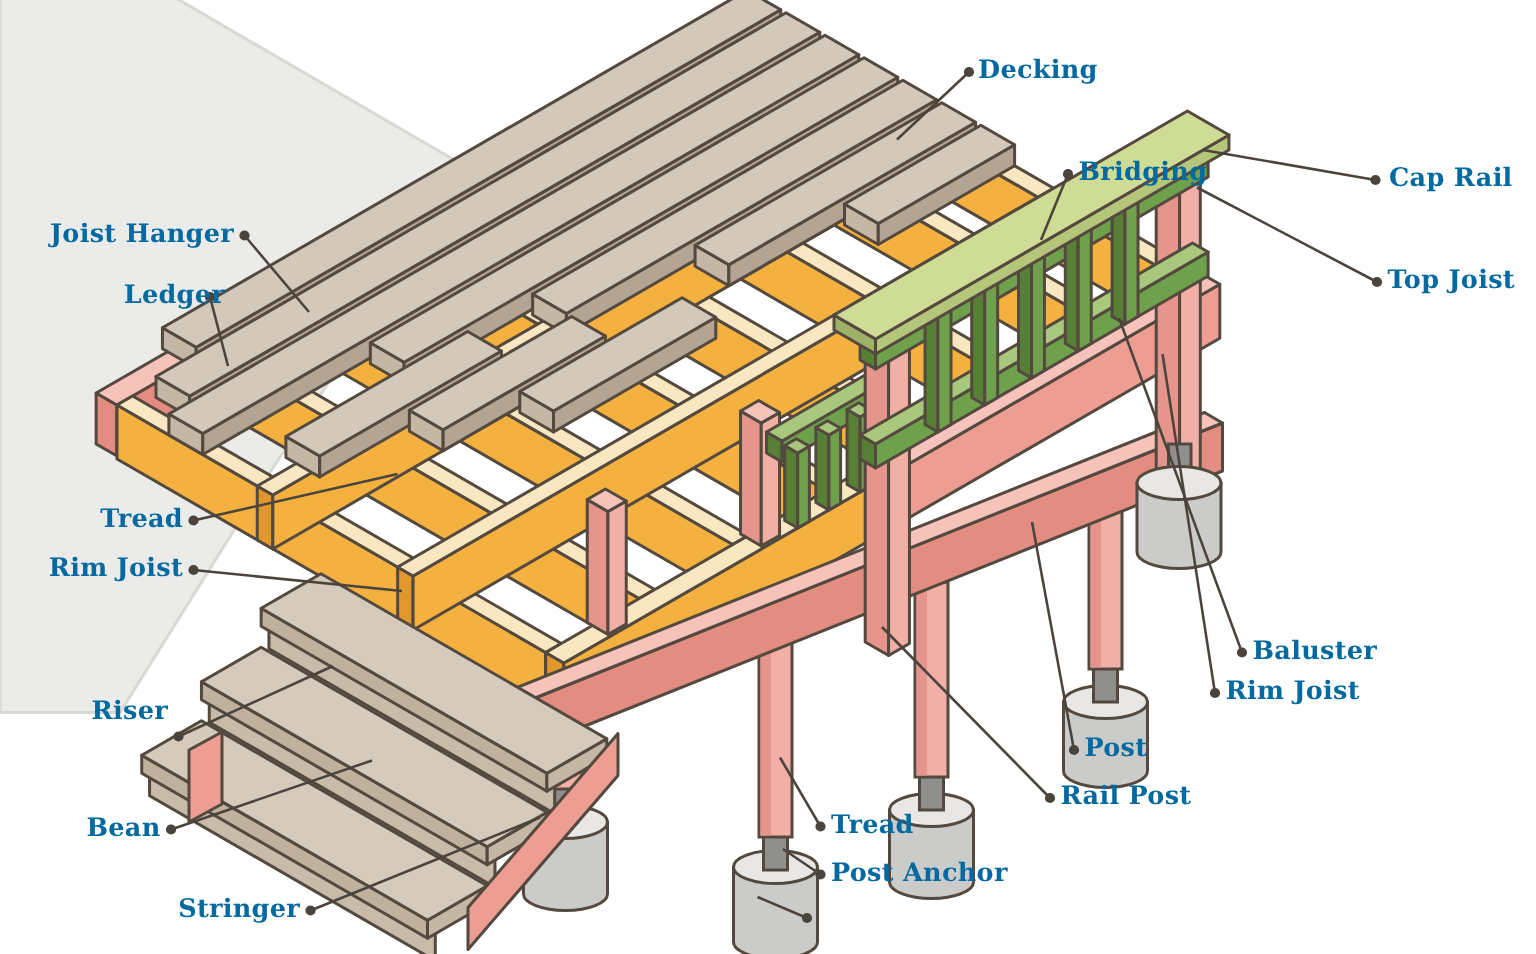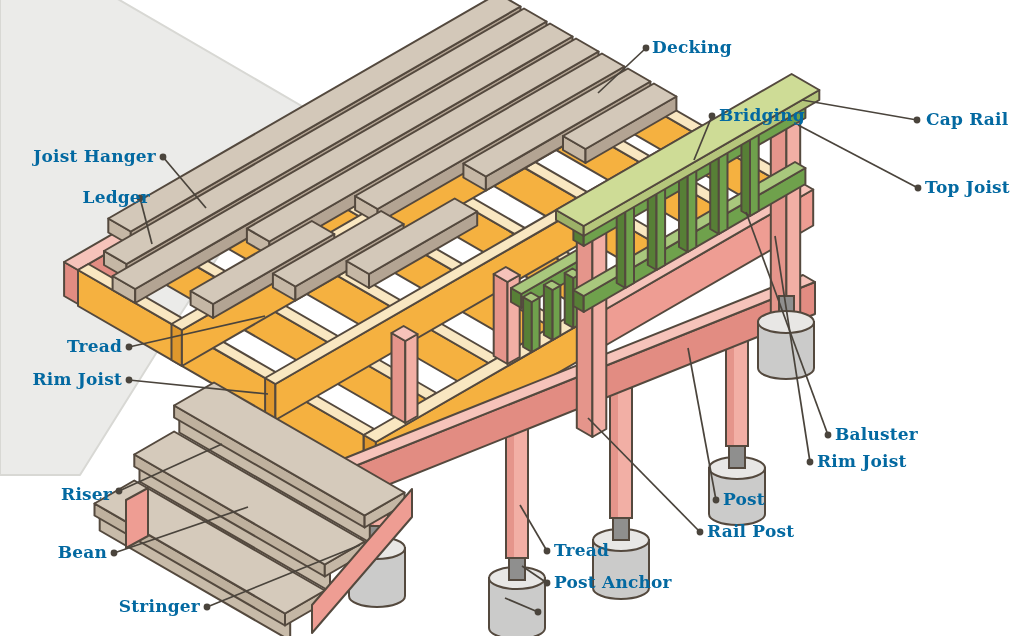--- a/index.html
+++ b/index.html
@@ -250,21 +250,21 @@
         <circle cx="828" cy="435" r="3.4" fill="#4A443C"></circle>
         <line x1="810" y1="462" x2="775" y2="236" stroke="#4A443C" stroke-width="1.7"></line>
         <circle cx="810" cy="462" r="3.4" fill="#4A443C"></circle>
       </g>
     </svg>
 
   <div class="lbl r" style="left:156px;top:146px">Joist Hanger</div>
   <div class="lbl r" style="left:150px;top:187px">Ledger</div>
   <div class="lbl r" style="left:122px;top:336px">Tread</div>
   <div class="lbl r" style="left:122px;top:369px">Rim Joist</div>
-  <div class="lbl r" style="left:112px;top:484px">Riser</div>
+  <div class="lbl r" style="left:112px;top:464px">Riser</div>
   <div class="lbl r" style="left:107px;top:542px">Bean</div>
   <div class="lbl r" style="left:200px;top:596px">Stringer</div>
   <div class="lbl" style="left:652px;top:37px">Decking</div>
   <div class="lbl" style="left:719px;top:105px">Bridging</div>
   <div class="lbl" style="left:926px;top:109px">Cap Rail</div>
   <div class="lbl" style="left:925px;top:177px">Top Joist</div>
   <div class="lbl" style="left:835px;top:424px">Baluster</div>
   <div class="lbl" style="left:817px;top:451px">Rim Joist</div>
   <div class="lbl" style="left:723px;top:489px">Post</div>
   <div class="lbl" style="left:707px;top:521px">Rail Post</div>

